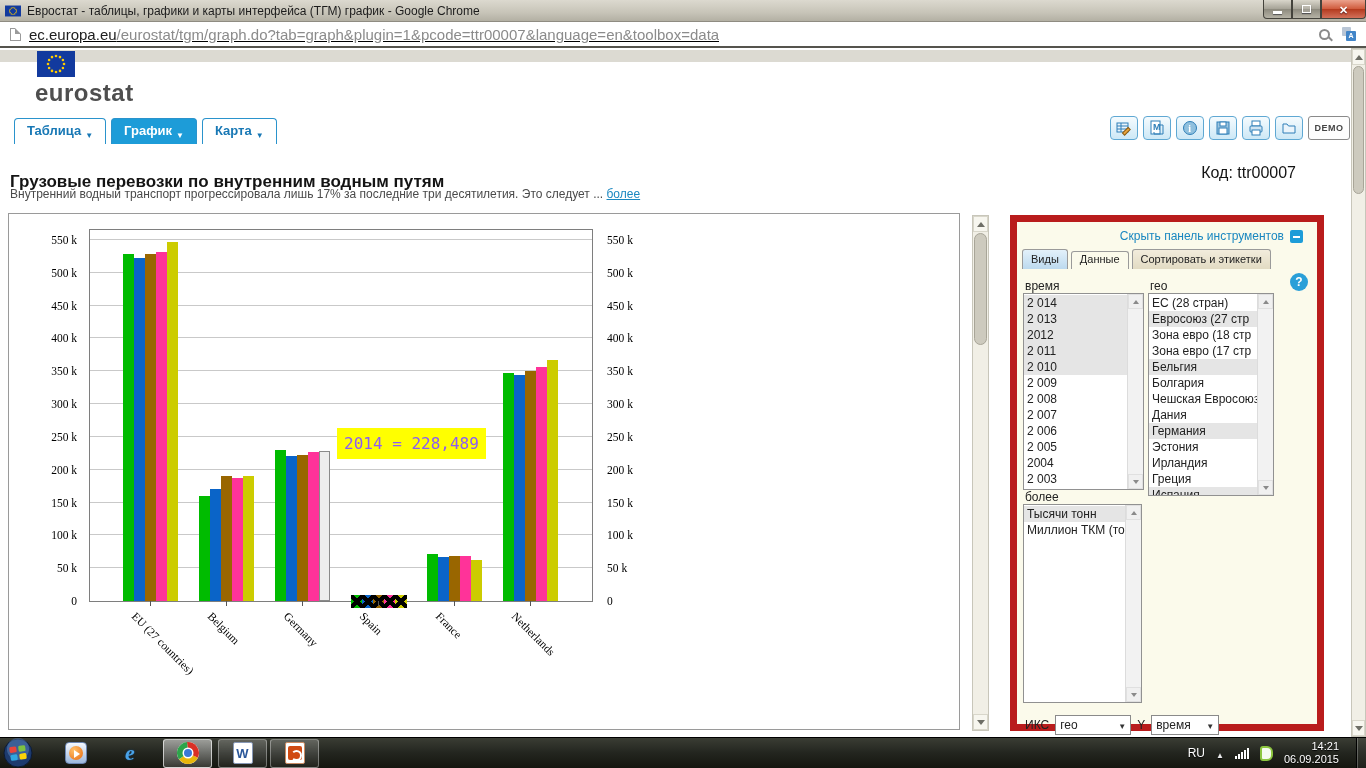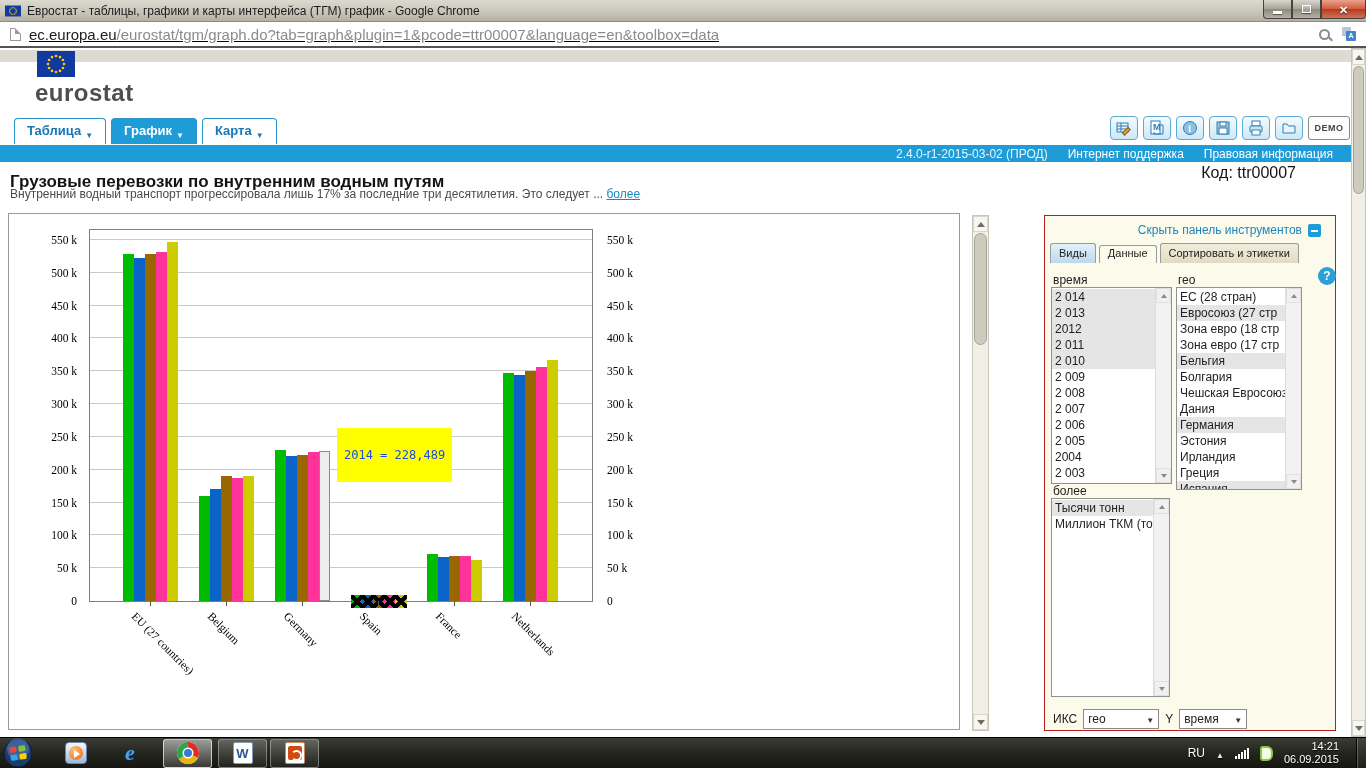--- a/index.html
+++ b/index.html
@@ -85,36 +85,36 @@
     font-size:11.5px; color:#000; }
   #yaxis-left { left:0; width:74px; }
   #yaxis-right { left:590px; width:70px; }
   .ytick { position:absolute; white-space:nowrap; }
   #yaxis-left .ytick { right:6px; }
   #yaxis-right .ytick { left:8px; }
   #xlabels { position:absolute; left:80px; top:394px; width:520px; height:115px; }
   .xlabel { position:absolute; font-family:"Liberation Serif", serif; font-size:11.5px; color:#000;
     white-space:nowrap; transform:rotate(45deg); transform-origin:0 0; }
   .tooltip { position:absolute; left:328px; top:214px; background:#ffff00;
-    font-family:"DejaVu Sans Mono", monospace; font-size:12px; color:#1d4ed8; padding:20px 7px; z-index:5; }
+    font-family:"DejaVu Sans Mono", monospace; font-size:16px; color:#8b5cf6; padding:6px 7px; z-index:5; }
 
   
   .vscroll { position:absolute; background:#f1efe6; border:1px solid #c8c6ba; }
   .sb-btn { position:absolute; left:0; width:100%; height:16px; background:#f7f6ef;
     border:1px solid #d8d6ca; display:flex; align-items:center; justify-content:center; }
   .sb-btn.up { top:0; } .sb-btn.down { bottom:0; }
   .tri-up { border:4px solid transparent; border-bottom:5px solid #6e6e66; margin-top:-4px; }
   .tri-down { border:4px solid transparent; border-top:5px solid #6e6e66; margin-bottom:-4px; }
   .sb-thumb { position:absolute; left:1px; right:1px; background:#cdcabe; border:1px solid #a8a598; border-radius:7px; }
   #chart-scroll { left:972px; top:167px; width:17px; height:516px; }
   #main-scroll { right:0; top:0; width:15px; height:689px; }
 
   
-  .panel { position:absolute; left:1044px; top:167px; width:292px; height:516px;
-    background:#fbfaeb; border:1px solid #b91c1c; font-size:12px; color:#222; }
+  .panel { position:absolute; left:1010px; top:167px; width:314px; height:516px;
+    background:#fbfaeb; border:7px solid #b91c1c; font-size:12px; color:#222; }
   .hide-row { position:absolute; top:7px; right:14px; display:flex; align-items:center; gap:6px; cursor:pointer; }
   .hide-row .lbl { color:#1a87c0; font-size:12px; }
   .minus-box { width:13px; height:13px; background:#1d9cd8; border-radius:2px; position:relative; }
   .minus-box::before { content:""; position:absolute; left:3px; top:6px; width:7px; height:2px; background:#fff; }
   .px-tabs { position:absolute; left:5px; top:27px; display:flex; gap:3px; align-items:flex-end; }
   .px-tab { padding:3px 8px 4px; font-size:11px; border:1px solid #9a9a9a; border-bottom:none;
     border-radius:3px 3px 0 0; cursor:pointer; }
   .px-tab.t1 { background:linear-gradient(180deg,#e3f1fa,#bcd9ee); }
   .px-tab.active { background:#fbfaeb; padding-top:1px; }
   .px-tab.t3 { background:linear-gradient(180deg,#f2ecdc,#e2dbc3); }
@@ -289,25 +289,20 @@
       </svg>
     </div>
     <div class="tb-btn">
       <svg width="16" height="16" viewBox="0 0 16 16">
         <path d="M2 4 L6 4 L7.5 6 L14 6 L14 13 L2 13 Z" fill="#eaf4fb" stroke="#2e7fb8"></path>
       </svg>
     </div>
     <div class="demo-btn">DEMO</div>
   </div>
 
-  <div class="bluebar">
-    <span class="ver">2.4.0-r1-2015-03-02 (ПРОД)</span>
-    <span class="blink">Интернет поддержка</span>
-    <span class="blink">Правовая информация</span>
-  </div>
 
   <div class="ptitle">Грузовые перевозки по внутренним водным путям</div>
   <div class="pcode">Код: ttr00007</div>
   <div class="subtitle">
     <span>Внутренний водный транспорт прогрессировала лишь 17% за последние три десятилетия. Это следует ...</span>
     <span class="more">более</span>
   </div>
 
   <div class="chart-box">
     <div class="yaxis" id="yaxis-left">

